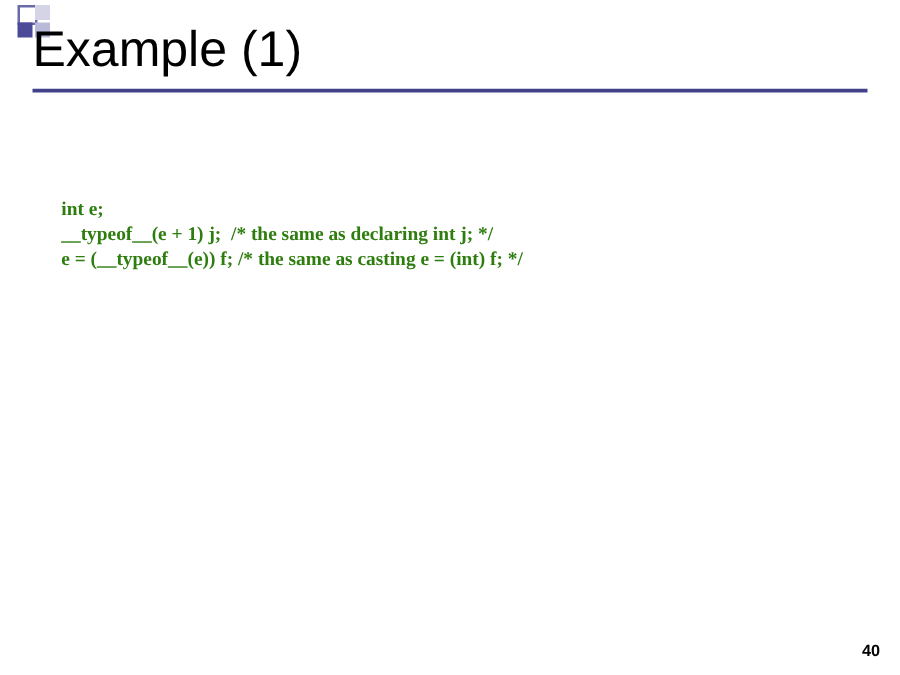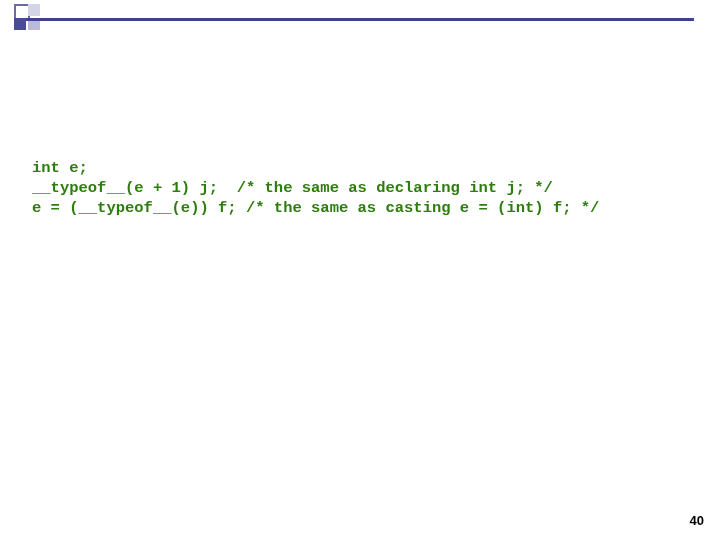--- a/index.html
+++ b/index.html
@@ -51,23 +51,23 @@
     margin: 0 0 8px 0;
   }
   .rule {
     height: 3px;
     background: #42428a;
     width: 100%;
   }
 
   .code {
     position: absolute;
-    left: 32px;
+    left: 49px;
     top: 158px;
-    font-family: Liberation Mono, monospace;
+    font-family: Liberation Serif, serif;
     font-weight: bold;
     font-size: 15.5px;
     line-height: 1.3;
     color: #2e7d0f;
     white-space: pre;
   }
 
   .pagenum {
     position: absolute;
     right: 16px;
@@ -83,20 +83,21 @@
 <div class="slide">
 
   <div class="deco">
     <div class="sq outlined" style="left:0; top:0;"></div>
     <div class="sq lav2" style="left:14px; top:0;"></div>
     <div class="sq purple" style="left:0; top:14px;"></div>
     <div class="sq lav1" style="left:14px; top:14px;"></div>
   </div>
 
   <div class="title-wrap">
+    <h1 class="title">Example (1)</h1>
     <div class="rule"></div>
   </div>
 
   <div class="code"><span>int e;</span>
 <span>__typeof__(e + 1) j;  /* the same as declaring int j; */</span>
 <span>e = (__typeof__(e)) f; /* the same as casting e = (int) f; */</span></div>
 
   <div class="pagenum">40</div>
 </div>
 

